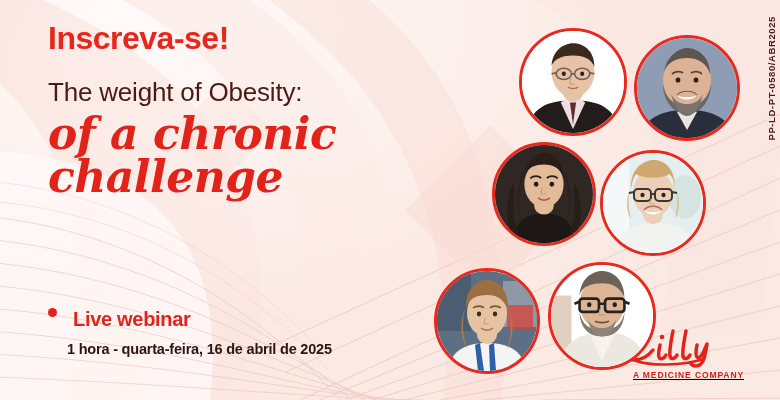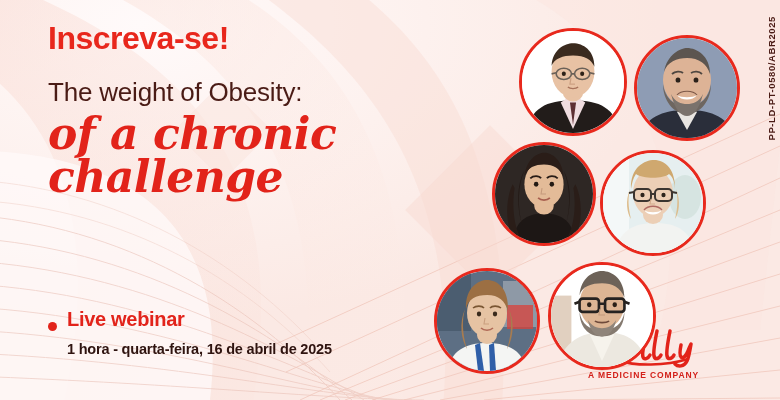--- a/index.html
+++ b/index.html
@@ -44,21 +44,21 @@
     font-size:44px; line-height:0.98;
     color:#e2231a;
     letter-spacing:-0.5px;
   }
   .headline span{ display:block; }
 
   
   .webinar{
     position:absolute; left:48px; top:308px; width:420px;
   }
-  .webinar-row{ display:flex; align-items:flex-end; gap:10px; }
+  .webinar-row{ display:flex; align-items:flex-start; gap:16px; }
   .dot{
     width:9px; height:9px; border-radius:50%;
     background:#e2231a; flex:0 0 auto;
   }
   .webinar-title{
     font-size:20px; font-weight:700; color:#e2231a; letter-spacing:-0.3px;
   }
   .webinar-date{
     margin-left:19px; margin-top:10px;
     font-size:14.5px; font-weight:700; color:#2f1410; letter-spacing:-0.2px;
@@ -68,22 +68,22 @@
   .vcode{
     position:absolute; right:3px; top:16px;
     font-size:9.5px; font-weight:700; letter-spacing:0.6px;
     color:#4a1b15;
     writing-mode:vertical-rl; transform:rotate(180deg);
     white-space:nowrap;
   }
 
   
   .logo{
-    position:absolute; right:52px; bottom:20px;
-    width:140px; text-align:left;
+    position:absolute; right:36px; bottom:20px;
+    width:140px; text-align:right;text-decoration:underline;
   }
   .logo-mark{ display:block; margin:0 auto; }
   .logo-tag{
     margin-top:2px;
     font-size:8.5px; font-weight:700; letter-spacing:0.9px;
     color:#d3211a;
   }
 
   
   .portrait{

